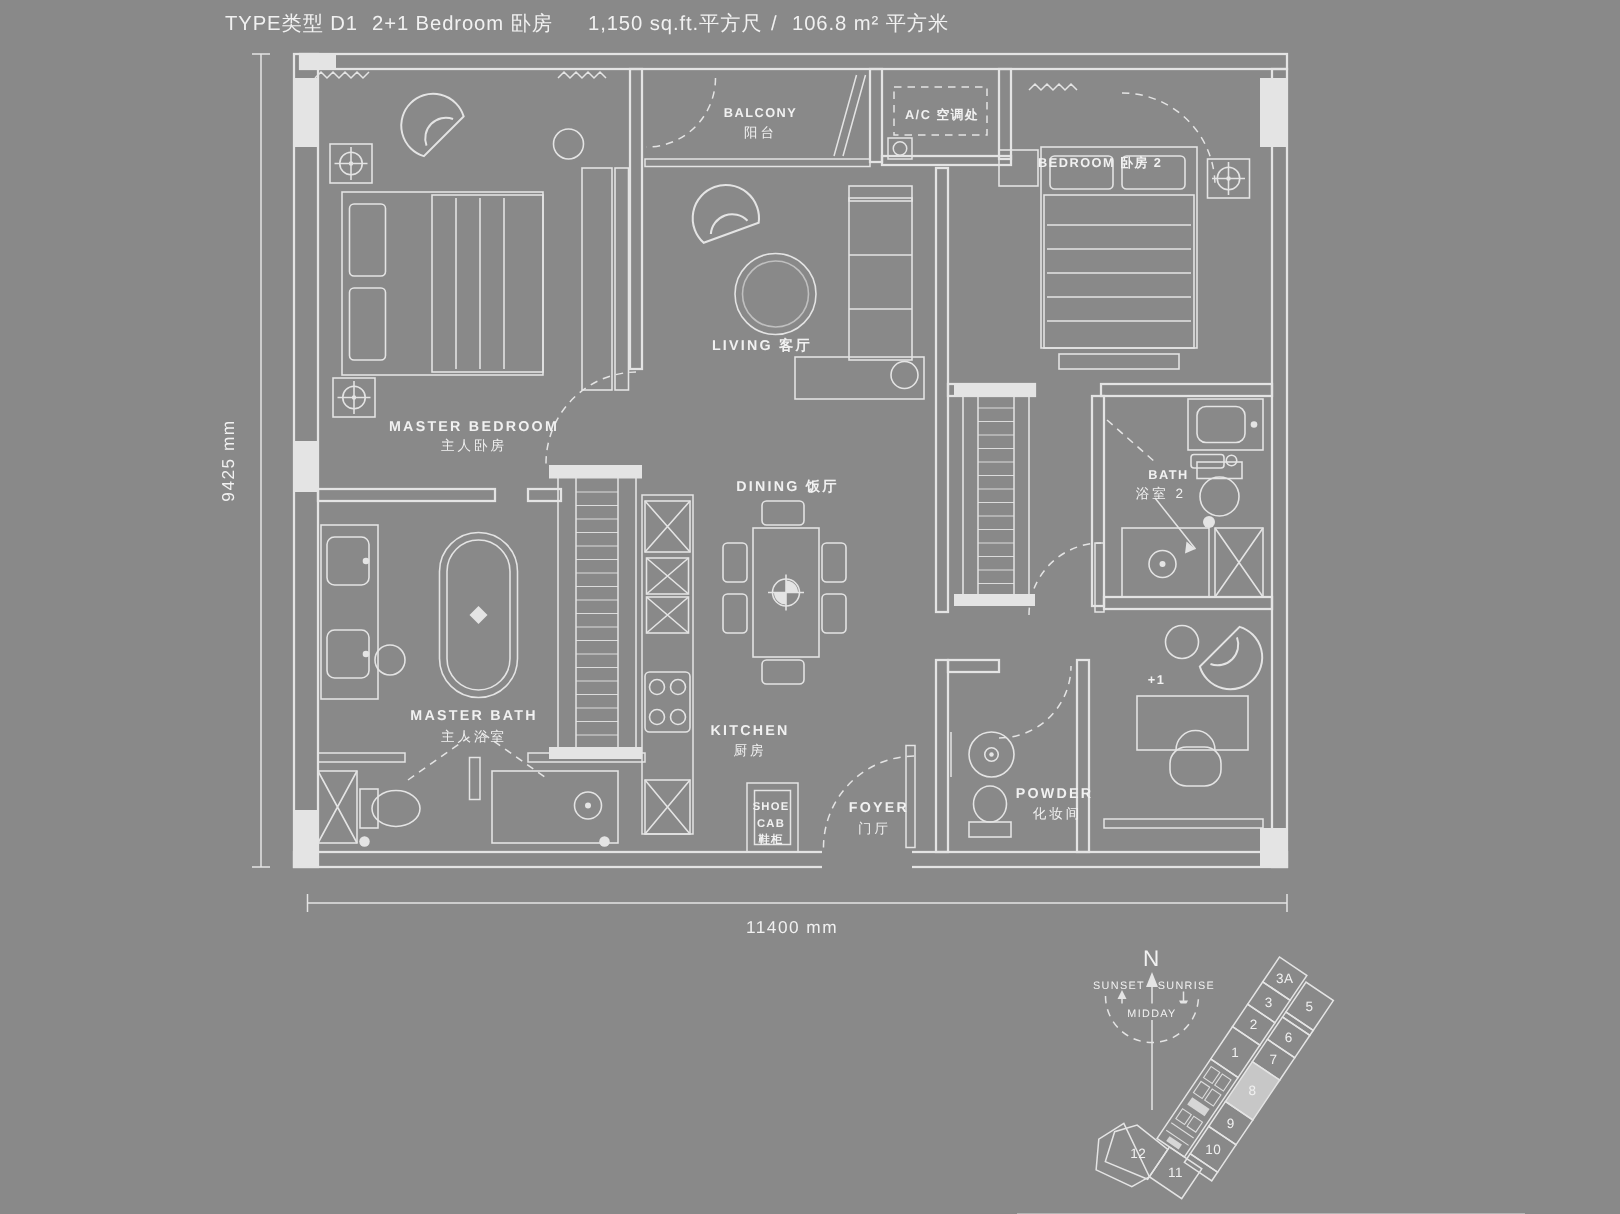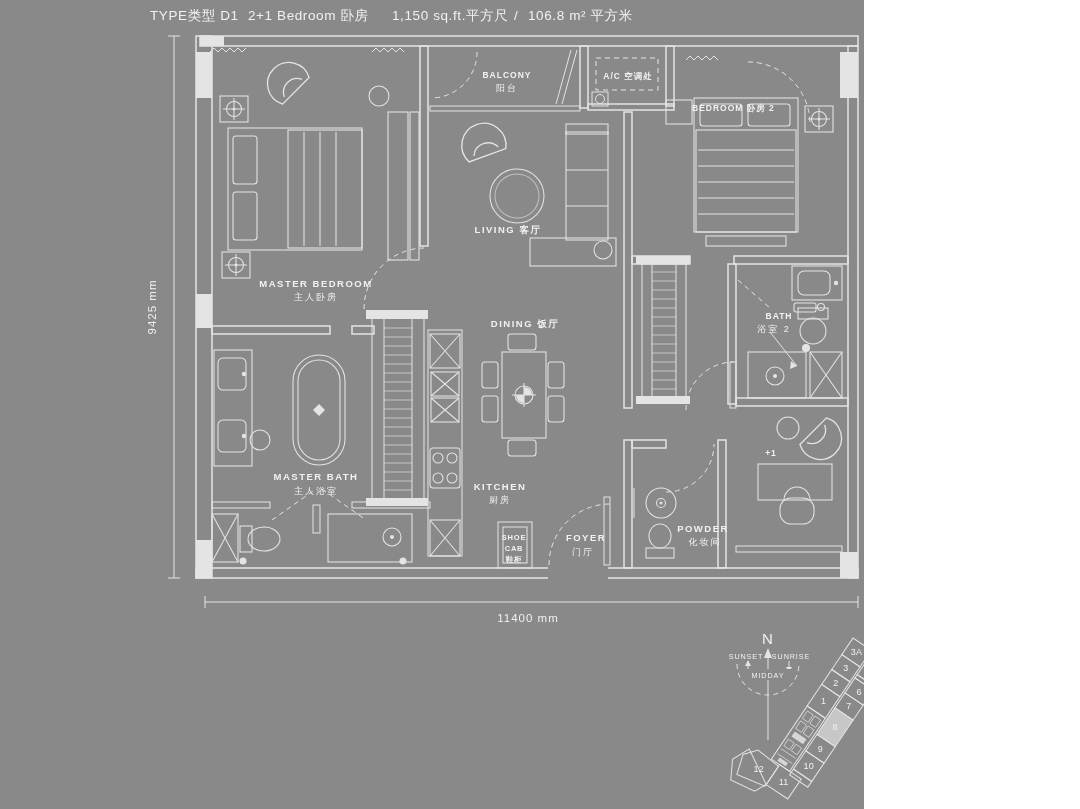--- a/index.html
+++ b/index.html
@@ -1,16 +1,16 @@
 <!DOCTYPE html>
 <html style="--background: #898989; --line: #e4e4e4; --text: #f1f1f1; --highlight: #c7c7c7;"><head>
 <meta charset="utf-8">
 <style>
   html,body{margin:0;padding:0;}
-  .stage{position:relative;width:864px;height:809px;background:var(--background,#888);overflow:hidden;
+  .stage{position:relative;width:1080px;height:809px;background:var(--background,#888);overflow:hidden;
          font-family:"Liberation Sans", sans-serif;}
   svg{position:absolute;left:0;top:0;}
   svg *{vector-effect:none;}
   .w{stroke:var(--line);stroke-width:1.5;fill:none;}
   .w2{stroke:var(--line);stroke-width:1;fill:none;}
   .f{stroke:var(--line);stroke-width:1.05;fill:none;}
   .hatch{stroke:var(--line);stroke-width:.75;fill:none;opacity:.9;}
   .dash{stroke:var(--line);stroke-width:1;fill:none;stroke-dasharray:5 4;}
   .fillw{fill:var(--line);stroke:none;}
   .dot{fill:var(--line);stroke:none;}

